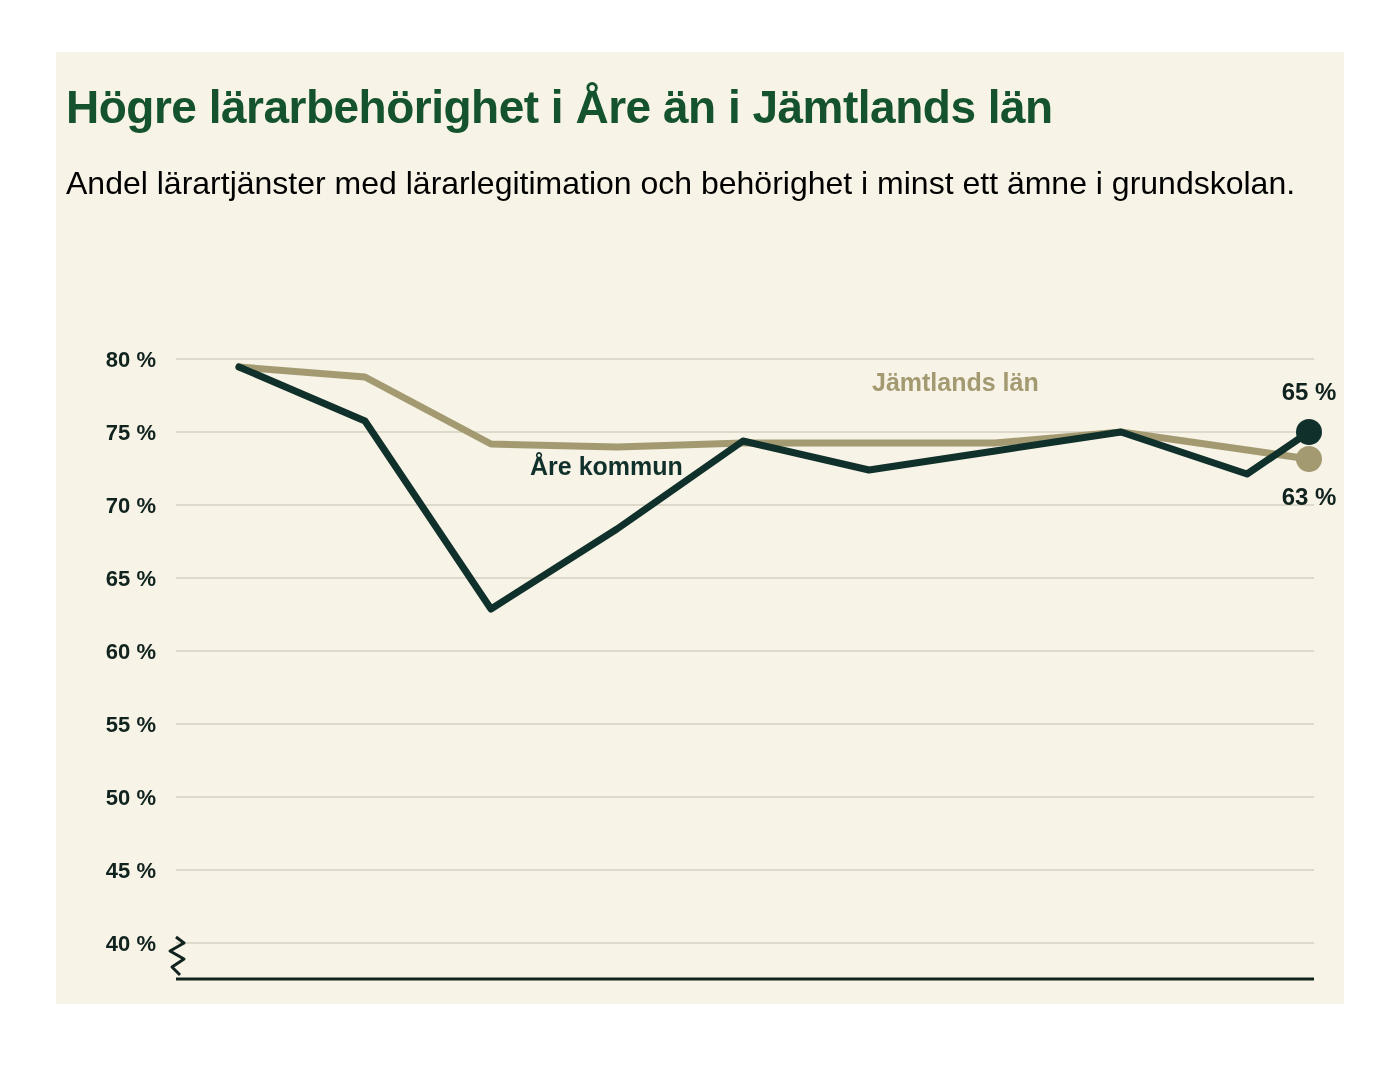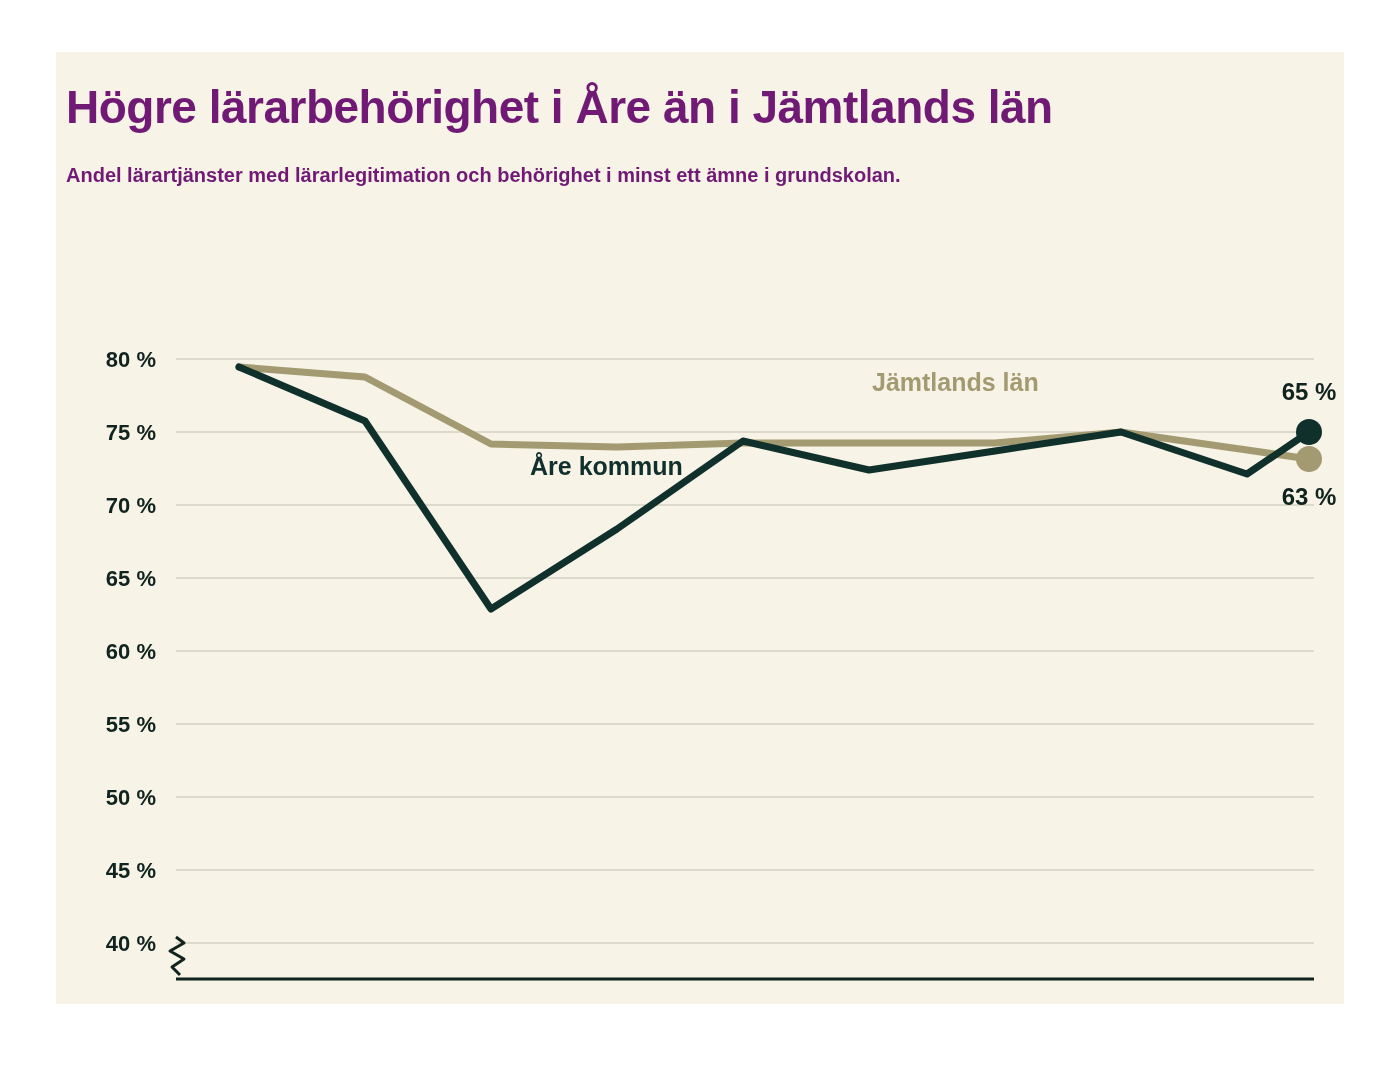--- a/index.html
+++ b/index.html
@@ -22,31 +22,31 @@
     background: #f7f3e6;
   }
   .title {
     position: absolute;
     left: 10px;
     top: 30px;
     width: 1260px;
     font-size: 46px;
     font-weight: bold;
     letter-spacing: -0.5px;
-    color: #701a75;
+    color: #14532d;
     line-height: 1.1;
   }
   .subtitle {
     position: absolute;
     left: 10px;
     top: 110px;
     width: 1230px;
-    font-size: 20px;
-    font-weight: bold;
-    color: #701a75;
+    font-size: 32px;
+    font-weight: normal;
+    color: #000000;
     line-height: 1.35;
   }
   .plot-wrap {
     position: absolute;
     left: 0;
     top: 185px;
     width: 1288px;
     height: 760px;
     text-align: center;
   }

